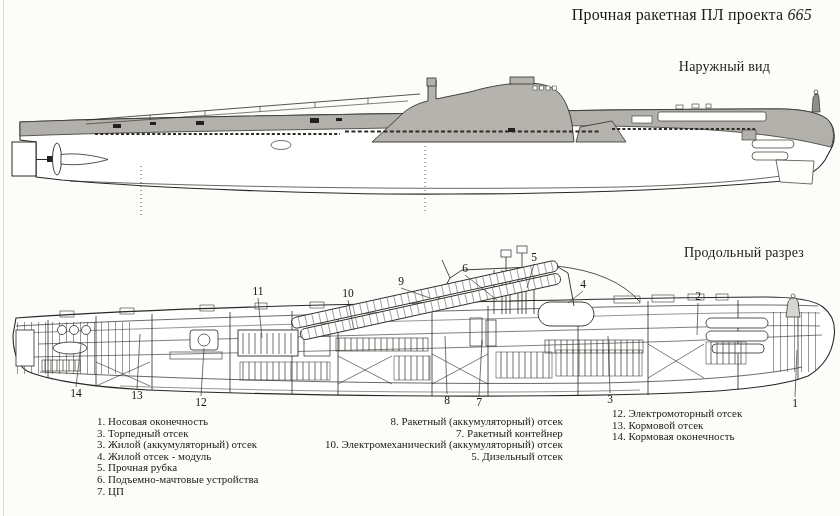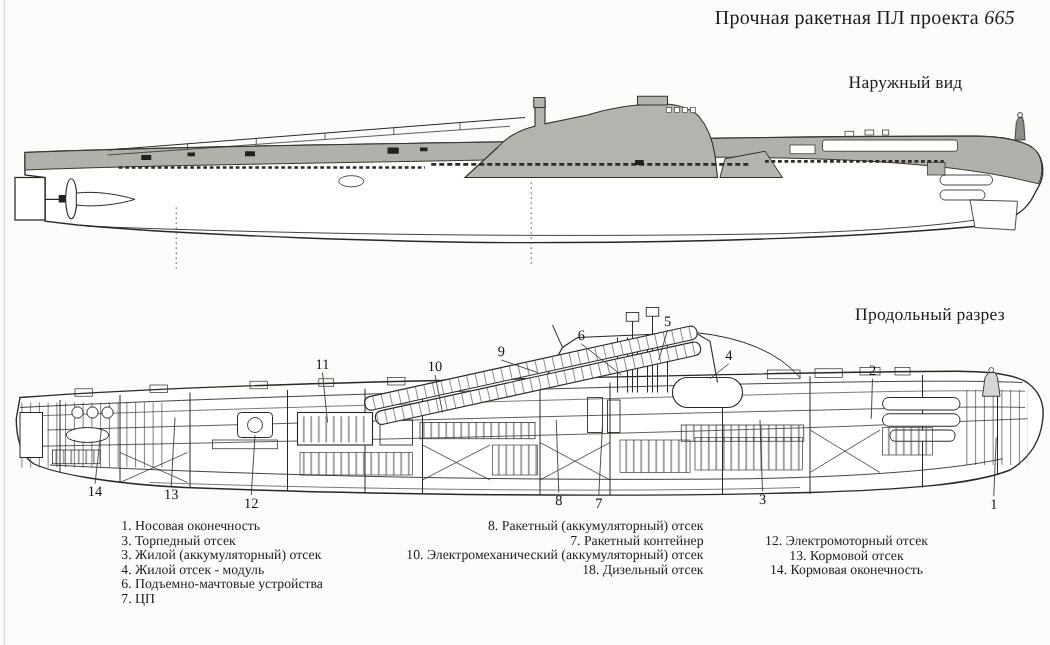--- a/index.html
+++ b/index.html
@@ -8,21 +8,21 @@
   .abs{position:absolute;}
   .scan-edge{left:3px;top:0;width:1px;height:516px;background:#c9c9c2;opacity:.7;}
   .page-title{left:500px;top:6px;width:312px;text-align:right;font-size:16px;letter-spacing:.2px;}
   .page-title .num{font-style:italic;}
   .view-label{font-size:14px;text-align:right;letter-spacing:.2px;}
   .label-external{left:610px;top:59px;width:160px;}
   .label-section{left:628px;top:245px;width:176px;}
   .legend-col{font-size:11px;line-height:11.6px;white-space:nowrap;}
   .legend-col-1{left:97px;top:416px;}
   .legend-col-2{left:325px;top:416px;text-align:right;}
-  .legend-col-3{left:612px;top:428px;text-align:center;}
+  .legend-col-3{left:612px;top:408px;}
   svg{position:absolute;left:0;top:0;}
   .ink{stroke:#2b2823;fill:none;}
   .callout-num{font-family:"Liberation Serif","DejaVu Serif",serif;font-size:11.5px;fill:#14120f;text-anchor:middle;}
   .leader{stroke:#3a3732;stroke-width:.7;}
 </style>
 </head>
 <body>
 
 <div class="abs scan-edge"></div>
 
@@ -277,26 +277,27 @@
 </div>
 
 <div class="abs view-label label-external">Наружный вид</div>
 <div class="abs view-label label-section">Продольный разрез</div>
 
 <div class="abs legend-col legend-col-1">
     <div>1. Носовая оконечность</div>
     <div>3. Торпедный отсек</div>
     <div>3. Жилой (аккумуляторный) отсек</div>
     <div>4. Жилой отсек - модуль</div>
+    <div>5. Прочная рубка</div>
     <div>6. Подъемно-мачтовые устройства</div>
     <div>7. ЦП</div>
   </div>
 <div class="abs legend-col legend-col-2">
     <div>8. Ракетный (аккумуляторный) отсек</div>
     <div>7. Ракетный контейнер</div>
     <div>10. Электромеханический (аккумуляторный) отсек</div>
-    <div>18. Дизельный отсек</div>
+    <div>5. Дизельный отсек</div>
   </div>
 <div class="abs legend-col legend-col-3">
     <div>12. Электромоторный отсек</div>
     <div>13. Кормовой отсек</div>
     <div>14. Кормовая оконечность</div>
   </div>
 
 </body></html>

